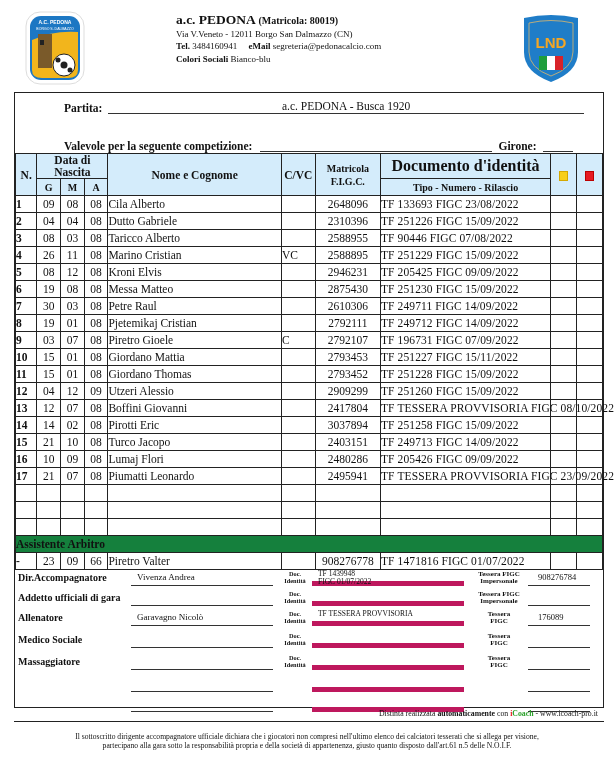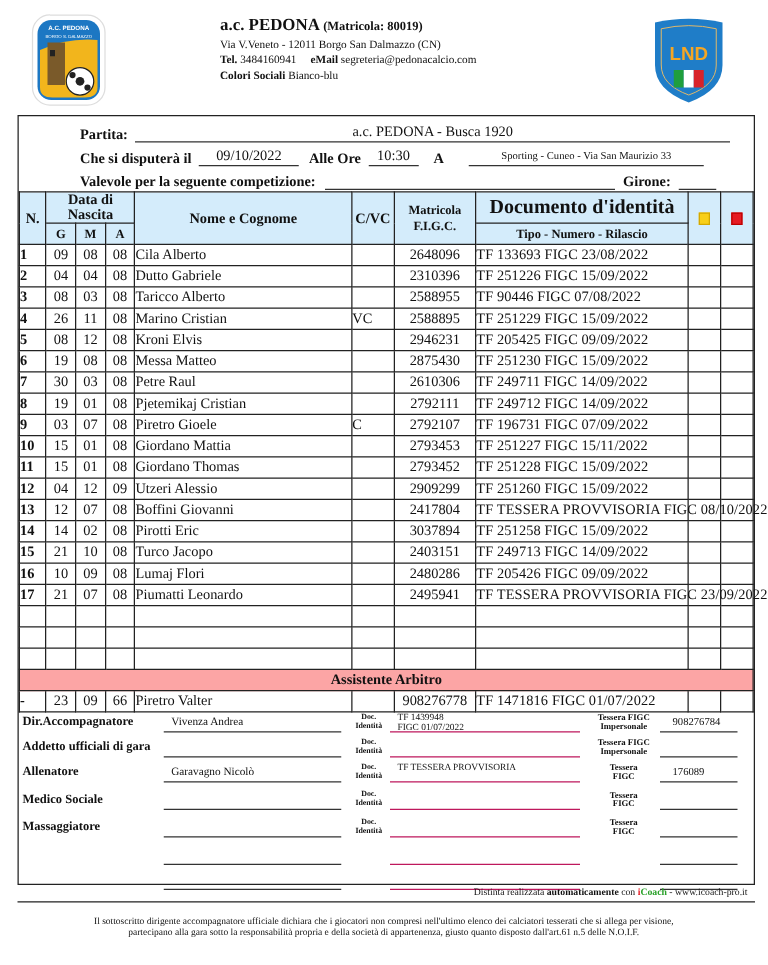--- a/index.html
+++ b/index.html
@@ -28,32 +28,32 @@
     table.roster { position: absolute; left: 15px; top: 153px; width: 588px; border-collapse: collapse; table-layout: fixed; }
     table.roster td, table.roster th { border: 1.3px solid #222; height: 17px; padding: 0; font-size: 11.5px; vertical-align: middle; }
     table.roster th { background: #d4ecfb; font-weight: bold; text-align: center; }
     th.small { font-size: 9px; height: 13px; }
     td.num { font-weight: bold; text-align: left; padding-left: 2px; font-size: 11px; }
     td.d { text-align: center; font-size: 11.5px; }
     td.nm { font-size: 9.5px; padding-left: 8px; }
     td.cvc { font-size: 11.5px; padding-left: 6px; }
     td.mat { text-align: center; font-size: 12.5px; }
     td.doc { font-size: 6.2px; padding-left: 3px; white-space: nowrap; letter-spacing: 0.1px; margin-left: 16px; }
-    td.section { background: #fca5a5; font-weight: bold; font-size: 10px; padding-left: 2px; text-align: center; height: 15px; }
+    td.section { background: #15803d; font-weight: bold; font-size: 10px; padding-left: 2px; text-align: left; height: 15px; }
     .card { display: inline-block; width: 9px; height: 10px; border: 1px solid #aaa; vertical-align: middle; }
     .card.yellow { background: #f8cf1a; border-color: #d4a800; }
     .card.red { background: #e61b23; border-color: #b00; }
 
     
     .staff { position: absolute; left: 18px; top: 570px; width: 584px; height: 140px; font-size: 9.5px; }
     .st-row { position: absolute; left: 0; width: 584px; height: 20px; }
     .st-label { position: absolute; left: 0; top: 2px; font-weight: bold; font-size: 10px; }
     .st-val { position: absolute; left: 113px; width: 142px; top: 0; height: 16px; border-bottom: 1px solid #333; font-size: 9px; padding-left: 6px; line-height: 15px; }
     .st-doclbl { position: absolute; left: 263px; top: 1px; font-size: 6.3px; font-weight: bold; line-height: 6.5px; text-align: center; width: 28px; }
-    .st-docval { position: absolute; left: 294px; top: 0; width: 152px; height: 16px; border-bottom: 1px solid #be185d; font-size: 7.5px; padding-left: 6px; line-height: 7.5px; }
+    .st-docval { position: absolute; left: 294px; top: 0; width: 152px; height: 16px; border-bottom: 5px solid #be185d; font-size: 7.5px; padding-left: 6px; line-height: 7.5px; }
     .st-tesslbl { position: absolute; left: 452px; top: 1px; font-size: 7px; font-weight: bold; line-height: 7px; text-align: center; width: 58px; }
     .st-tessval { position: absolute; left: 510px; top: 0; width: 62px; height: 16px; border-bottom: 1px solid #333; font-size: 8.5px; padding-left: 10px; line-height: 15px; }
     .credit { position: absolute; right: 4px; top: 139px; font-size: 7.8px; white-space: nowrap; }
     .credit .i { color: #e61b23; font-weight: bold; }
     .credit .coach { color: #2aa12a; font-weight: bold; }
 
     .disclaimer { position: absolute; left: 0; top: 733px; width: 614px; text-align: center; font-size: 7.6px; line-height: 8.5px; }
   </style>
 </head>
 <body>
@@ -92,28 +92,20 @@
     <rect x="35" y="44" width="8" height="14" fill="#d8232a"></rect>
   </svg>
 </div>
 
 <div class="frame"></div>
 
 <div class="match-info">
   <div class="mi-row" style="top:0; width:560px;">
     <span class="lbl">Partita:</span>
     <span class="uline" style="flex:1; margin-left:6px; font-size:11.5px;">a.c. PEDONA - Busca 1920</span>
-  </div>
-  <div class="mi-row" style="top:19px; width:560px;">
-    <span class="lbl">Che si disputerà il</span>
-    <span class="uline" style="width:80px; margin-left:6px;">09/10/2022</span>
-    <span class="lbl" style="margin-left:8px;">Alle Ore</span>
-    <span class="uline" style="width:40px; margin-left:6px;">10:30</span>
-    <span class="lbl" style="margin-left:12px;">A</span>
-    <span class="uline" style="width:188px; margin-left:20px; font-size:8.5px; line-height:10px; vertical-align:top;">Sporting - Cuneo - Via San Maurizio 33</span>
   </div>
   <div class="mi-row" style="top:38px; width:560px;">
     <span class="lbl">Valevole per la seguente competizione:</span>
     <span class="uline" style="width:232px; margin-left:8px;"></span>
     <span class="lbl" style="margin-left:6px;">Girone:</span>
     <span class="uline" style="width:30px; margin-left:6px;"></span>
   </div>
 </div>
 
 <table class="roster">

